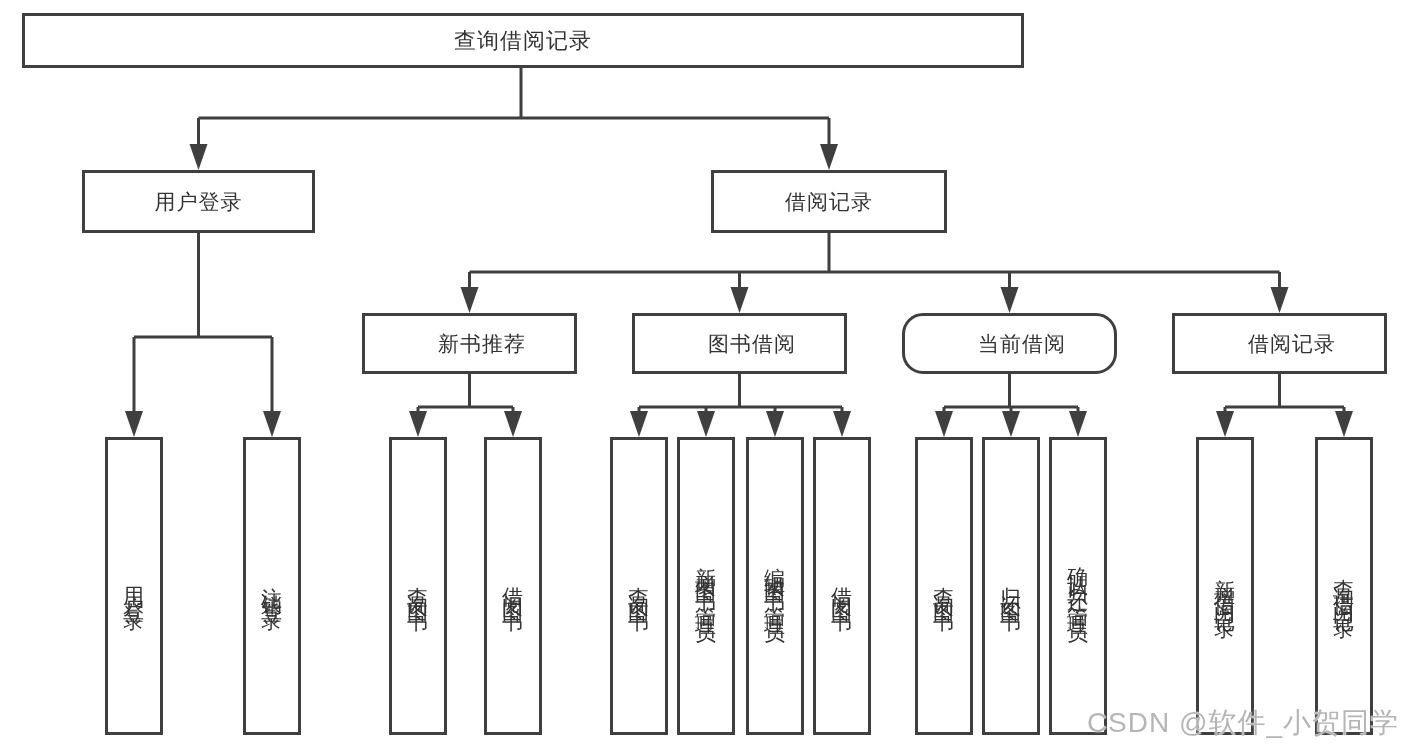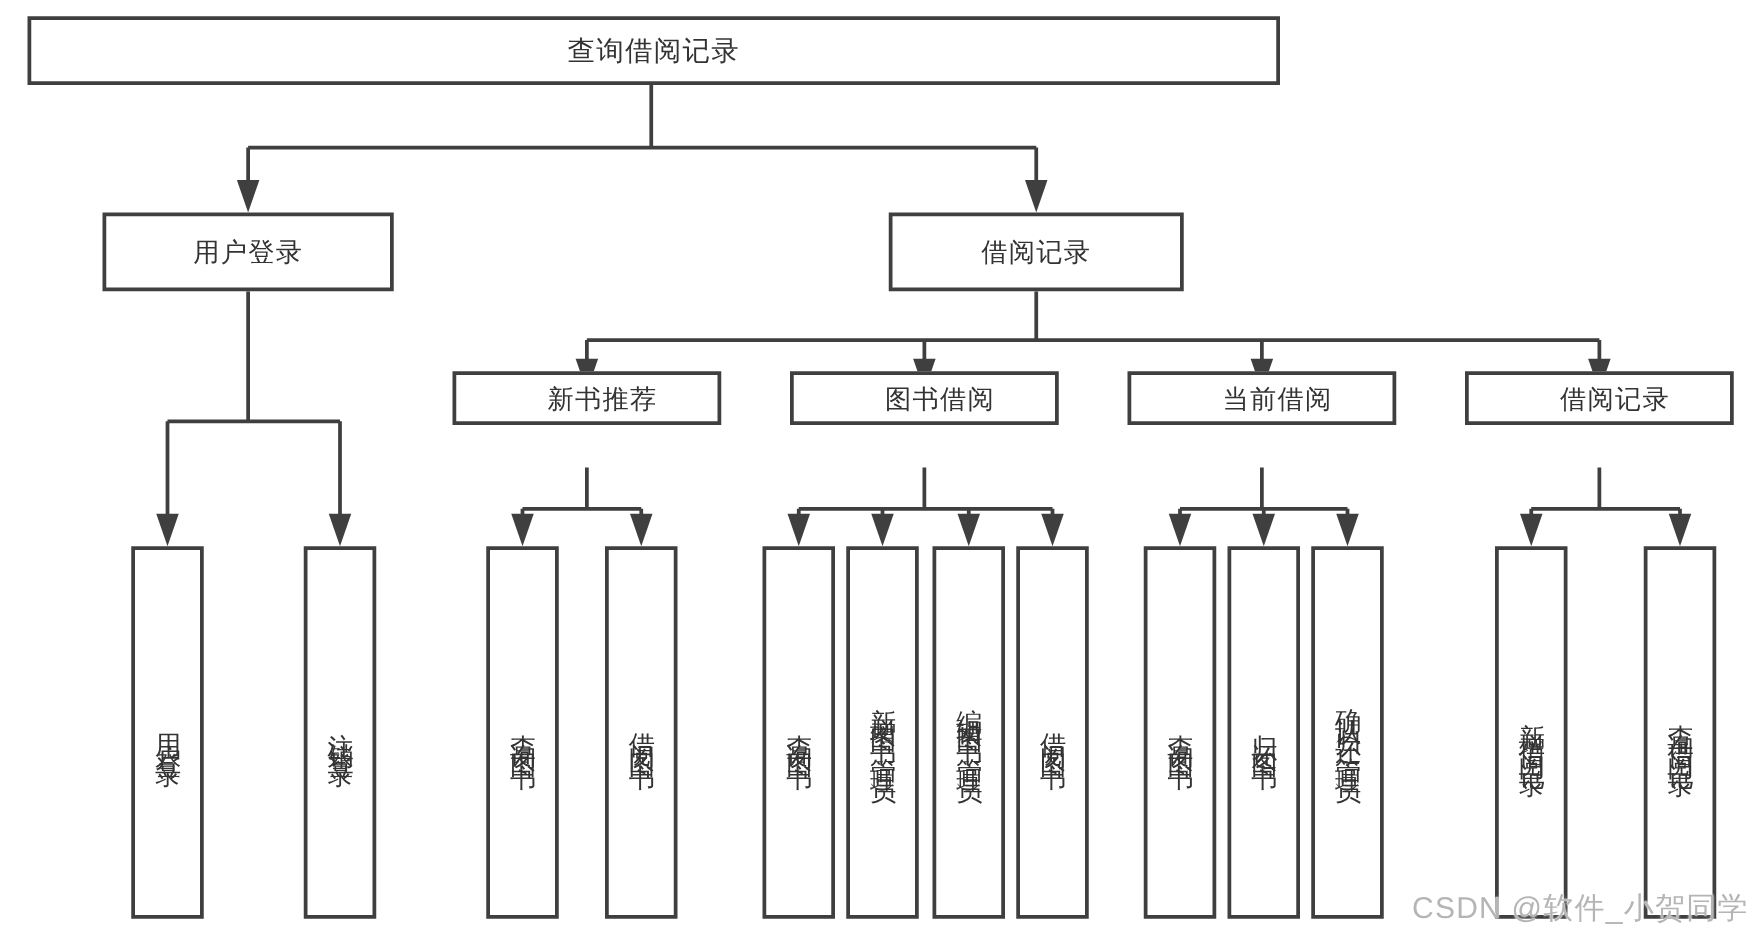--- a/index.html
+++ b/index.html
@@ -31,32 +31,32 @@
   .box-v{font-size:21px;}
   .box-v .vtext{
     writing-mode:vertical-rl;
     letter-spacing:8px;
     line-height:1;
     white-space:nowrap;
   }
   .watermark{
     position:absolute;
     right:6px;bottom:5px;
-    font-size:24px;
+    font-size:28px;
     color:var(--watermark);
     text-shadow:0 0 2px #ffffff,0 0 1px #ffffff;
     z-index:5;
     letter-spacing:1px;
   }
   
   .n-root{left:22px;top:13px;width:1002px;height:55px;}
   .n-l2a{left:82px;top:170px;width:233px;height:63px;}
   .n-l2b{left:711px;top:170px;width:236px;height:63px;}
-  .n-l3{top:297px;width:215px;height:43px;padding-left:25px;}
-  .n-l3a{left:362px;} .n-l3b{left:632px;} .n-l3c{left:902px;} .n-l3d{left:1172px;}
+  .n-l3{top:313px;width:215px;height:61px;padding-left:25px;}
+  .n-l3a{left:362px;} .n-l3b{left:632px;} .n-l3c{left:902px;border-radius:21px;} .n-l3d{left:1172px;}
   .leaf{top:437px;width:58px;height:298px;}
   .lf-u1{left:105px;} .lf-u2{left:243px;}
   .lf-n1{left:389px;} .lf-n2{left:484px;}
   .lf-b1{left:610px;} .lf-b2{left:677px;} .lf-b3{left:746px;} .lf-b4{left:813px;}
   .lf-c1{left:915px;} .lf-c2{left:982px;} .lf-c3{left:1049px;}
   .lf-r1{left:1196px;} .lf-r2{left:1315px;}
 </style>
 </head>
 <body>
 

